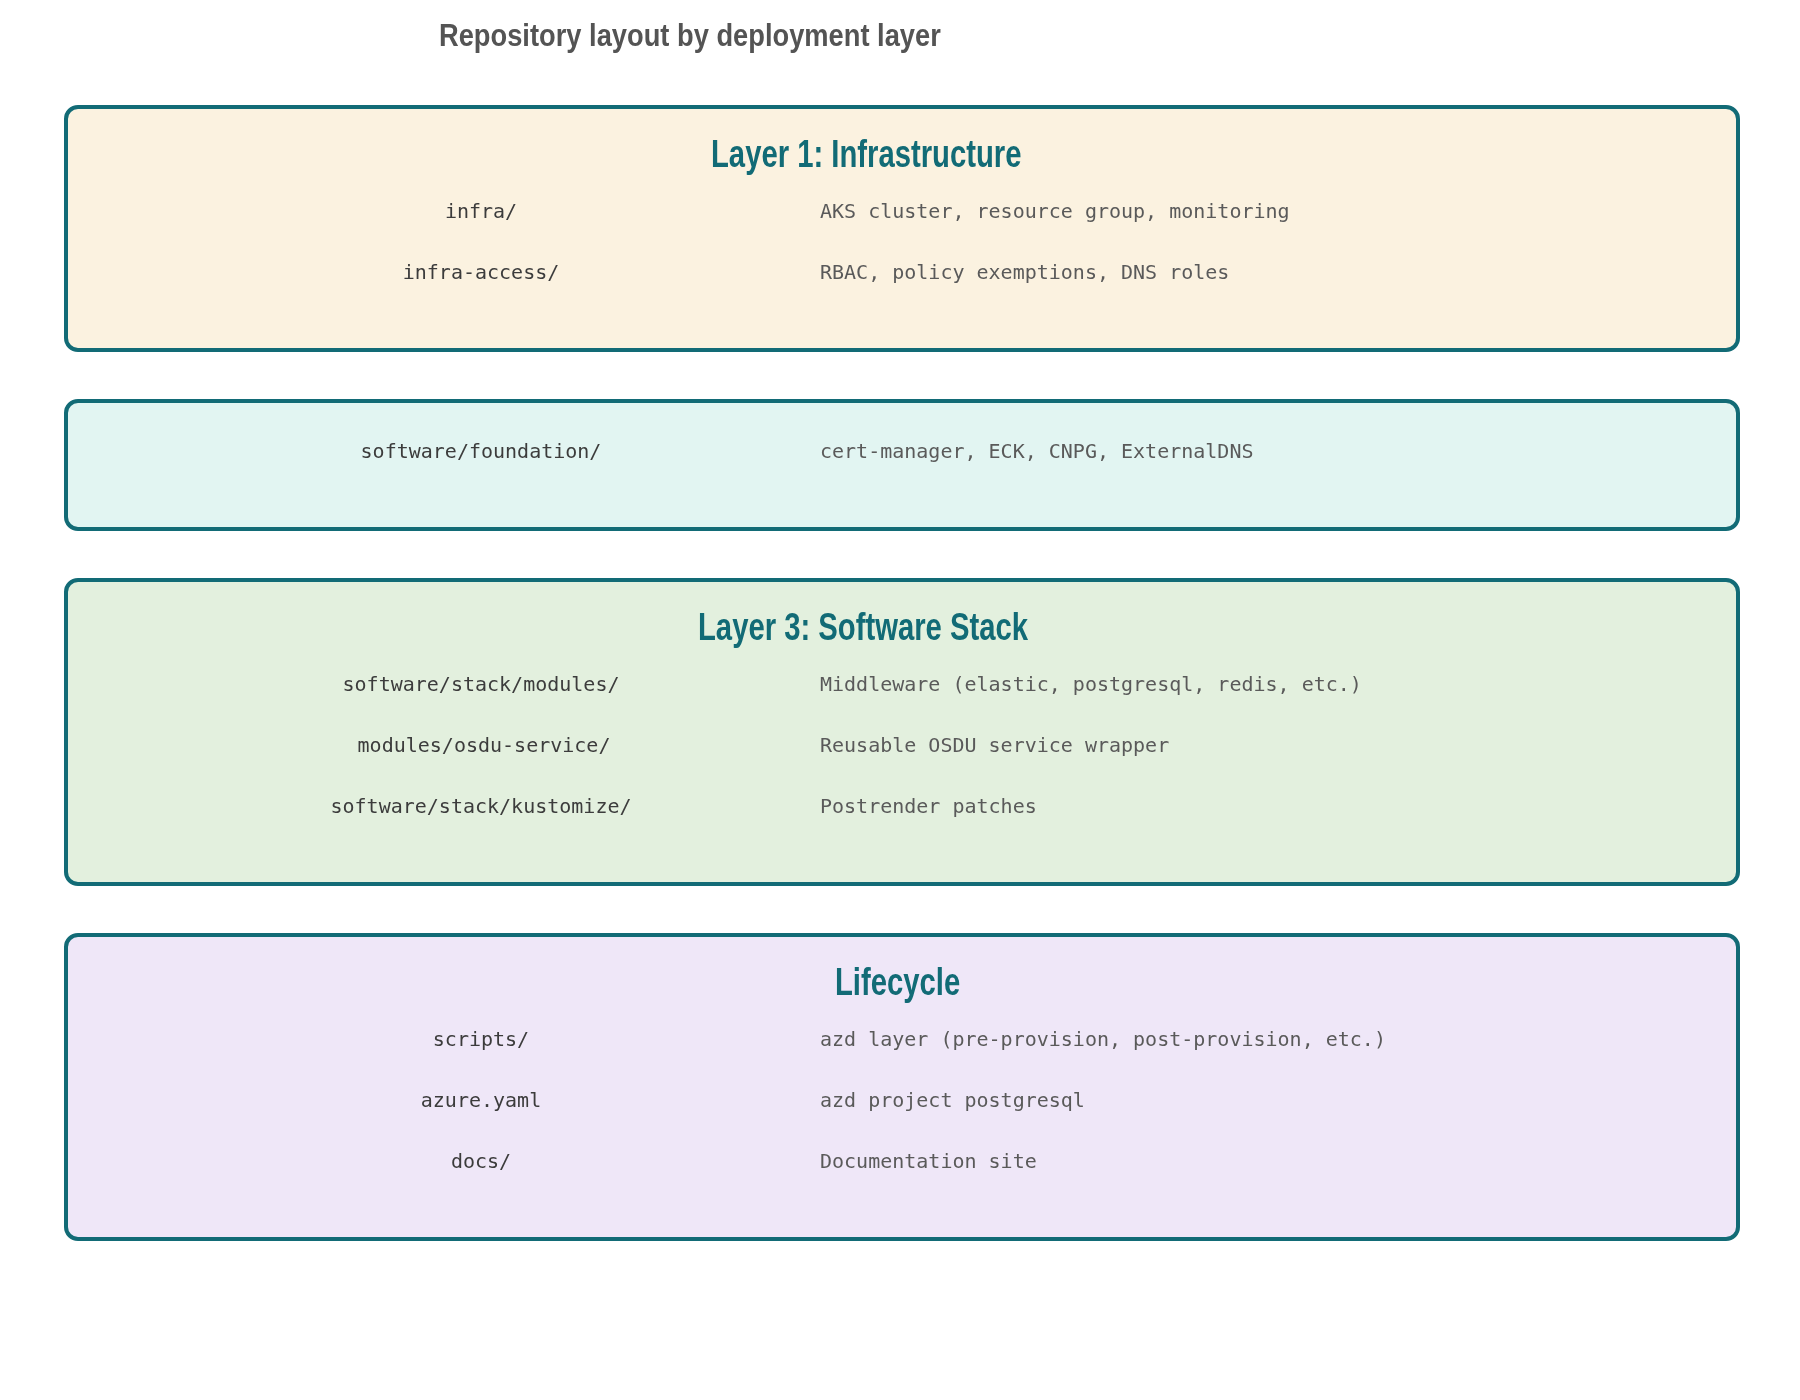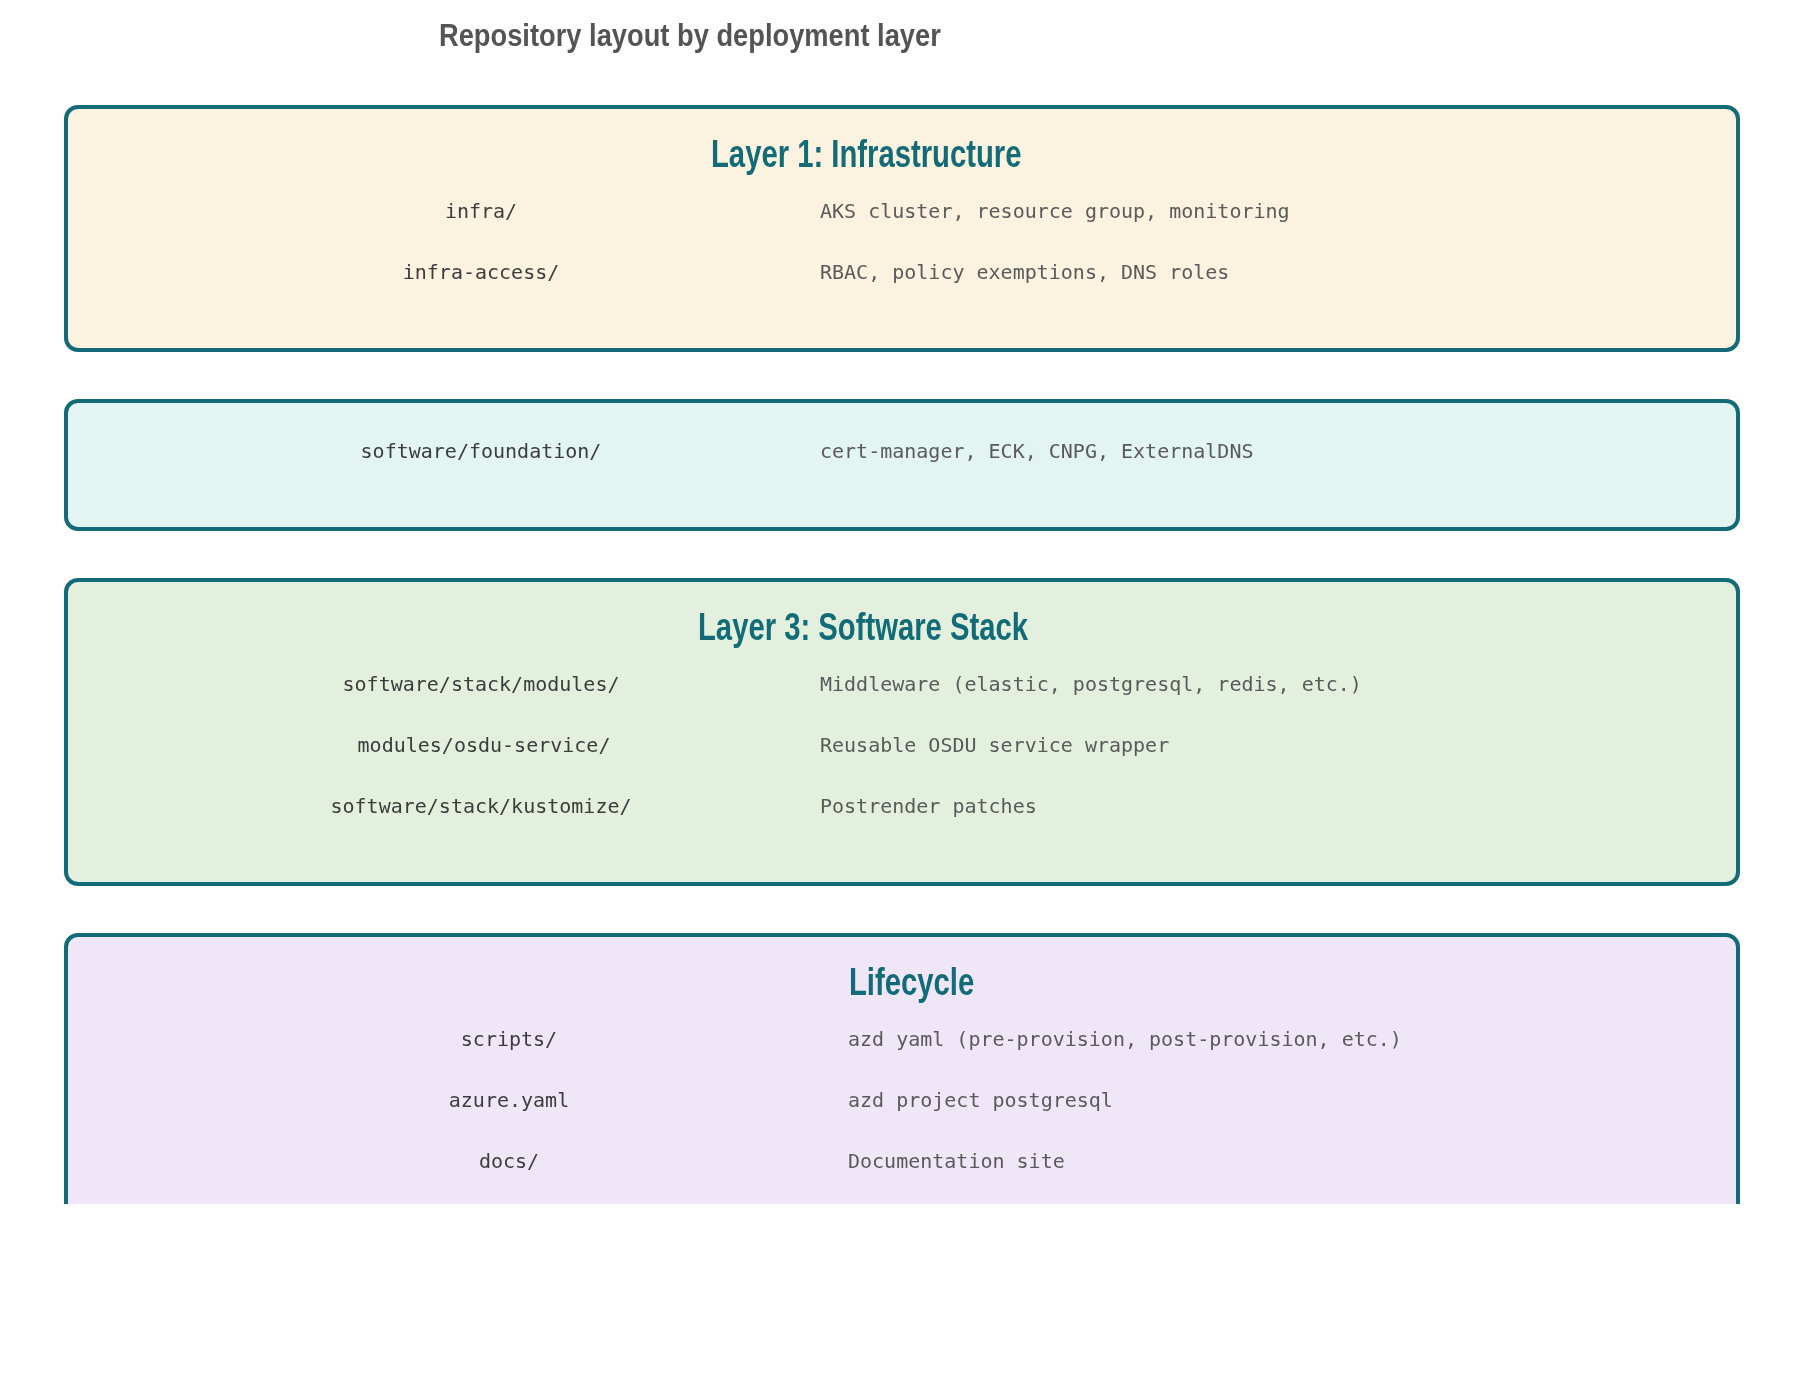--- a/index.html
+++ b/index.html
@@ -3,21 +3,21 @@
 <meta charset="utf-8">
 <style>
   html, body {
     margin: 0;
     padding: 0;
     background: var(--canvas-bg, #ffffff);
   }
   .canvas {
     position: relative;
     width: 1800px;
-    height: 1204px;
+    height: 1400px;
     overflow: hidden;
     font-family: "Liberation Sans", sans-serif;
   }
   .diagram-title {
     position: absolute;
     left: 439px;
     top: 18px;
     font-size: 31px;
     font-weight: bold;
     line-height: 36px;
@@ -118,27 +118,27 @@
       <div class="row">
         <span class="path nested">modules/osdu-service/</span>
         <span class="desc">Reusable OSDU service wrapper</span>
       </div>
       <div class="row">
         <span class="path">software/stack/kustomize/</span>
         <span class="desc">Postrender patches</span>
       </div>
     </section>
 
-    <section class="layer-box" style="background-color: rgb(239, 231, 248); padding-left: 28px;">
+    <section class="layer-box" style="background-color: rgb(239, 231, 248);">
       <h2 class="layer-heading">
         <span class="condense">Lifecycle</span>
       </h2>
       <div class="row">
         <span class="path">scripts/</span>
-        <span class="desc">azd yaml (pre-provision, post-provision, etc.)</span>
+        <span class="desc">azd layer (pre-provision, post-provision, etc.)</span>
       </div>
       <div class="row">
         <span class="path">azure.yaml</span>
         <span class="desc">azd project postgresql</span>
       </div>
       <div class="row">
         <span class="path">docs/</span>
         <span class="desc">Documentation site</span>
       </div>
     </section>

